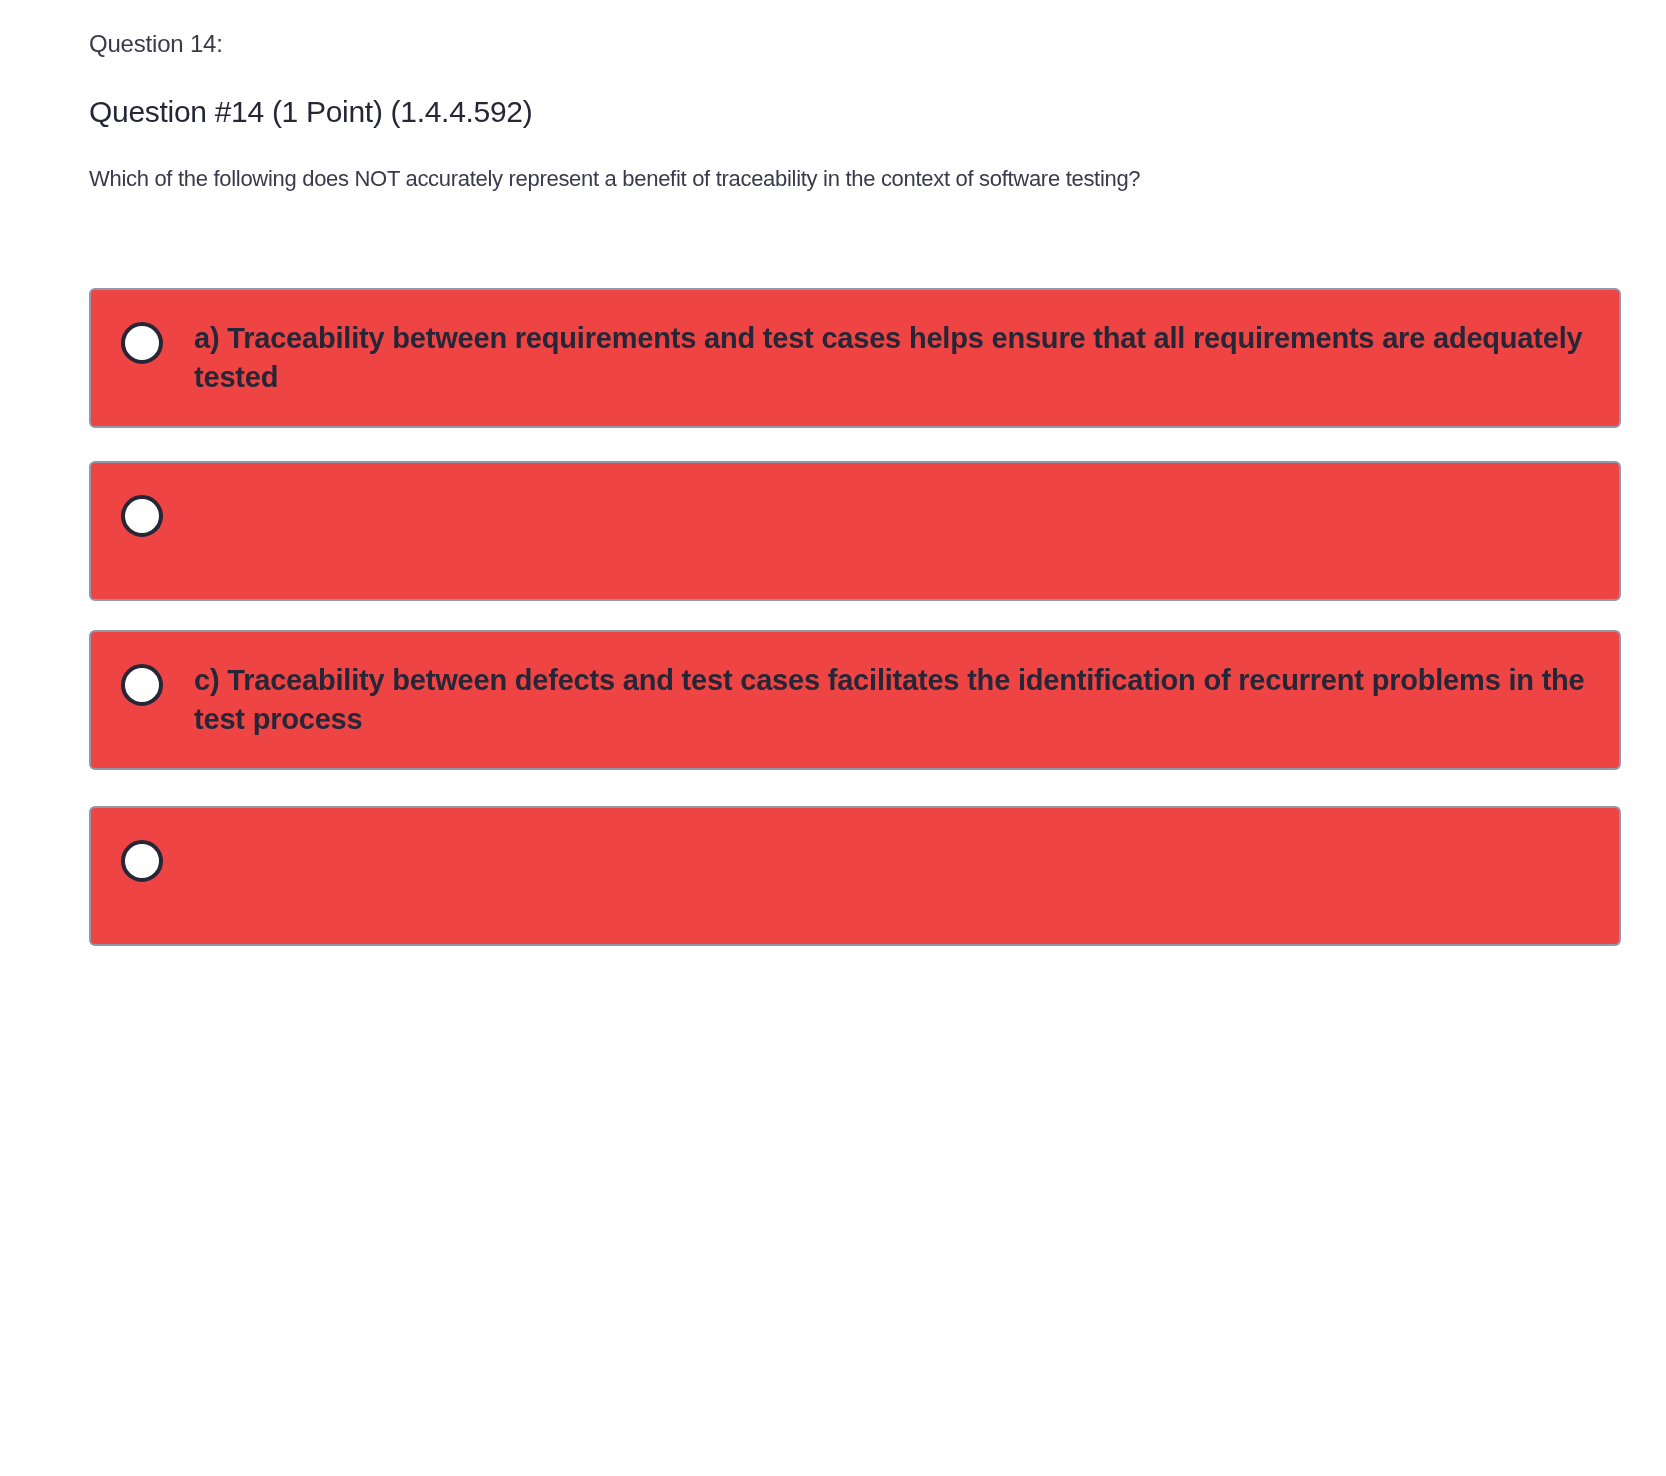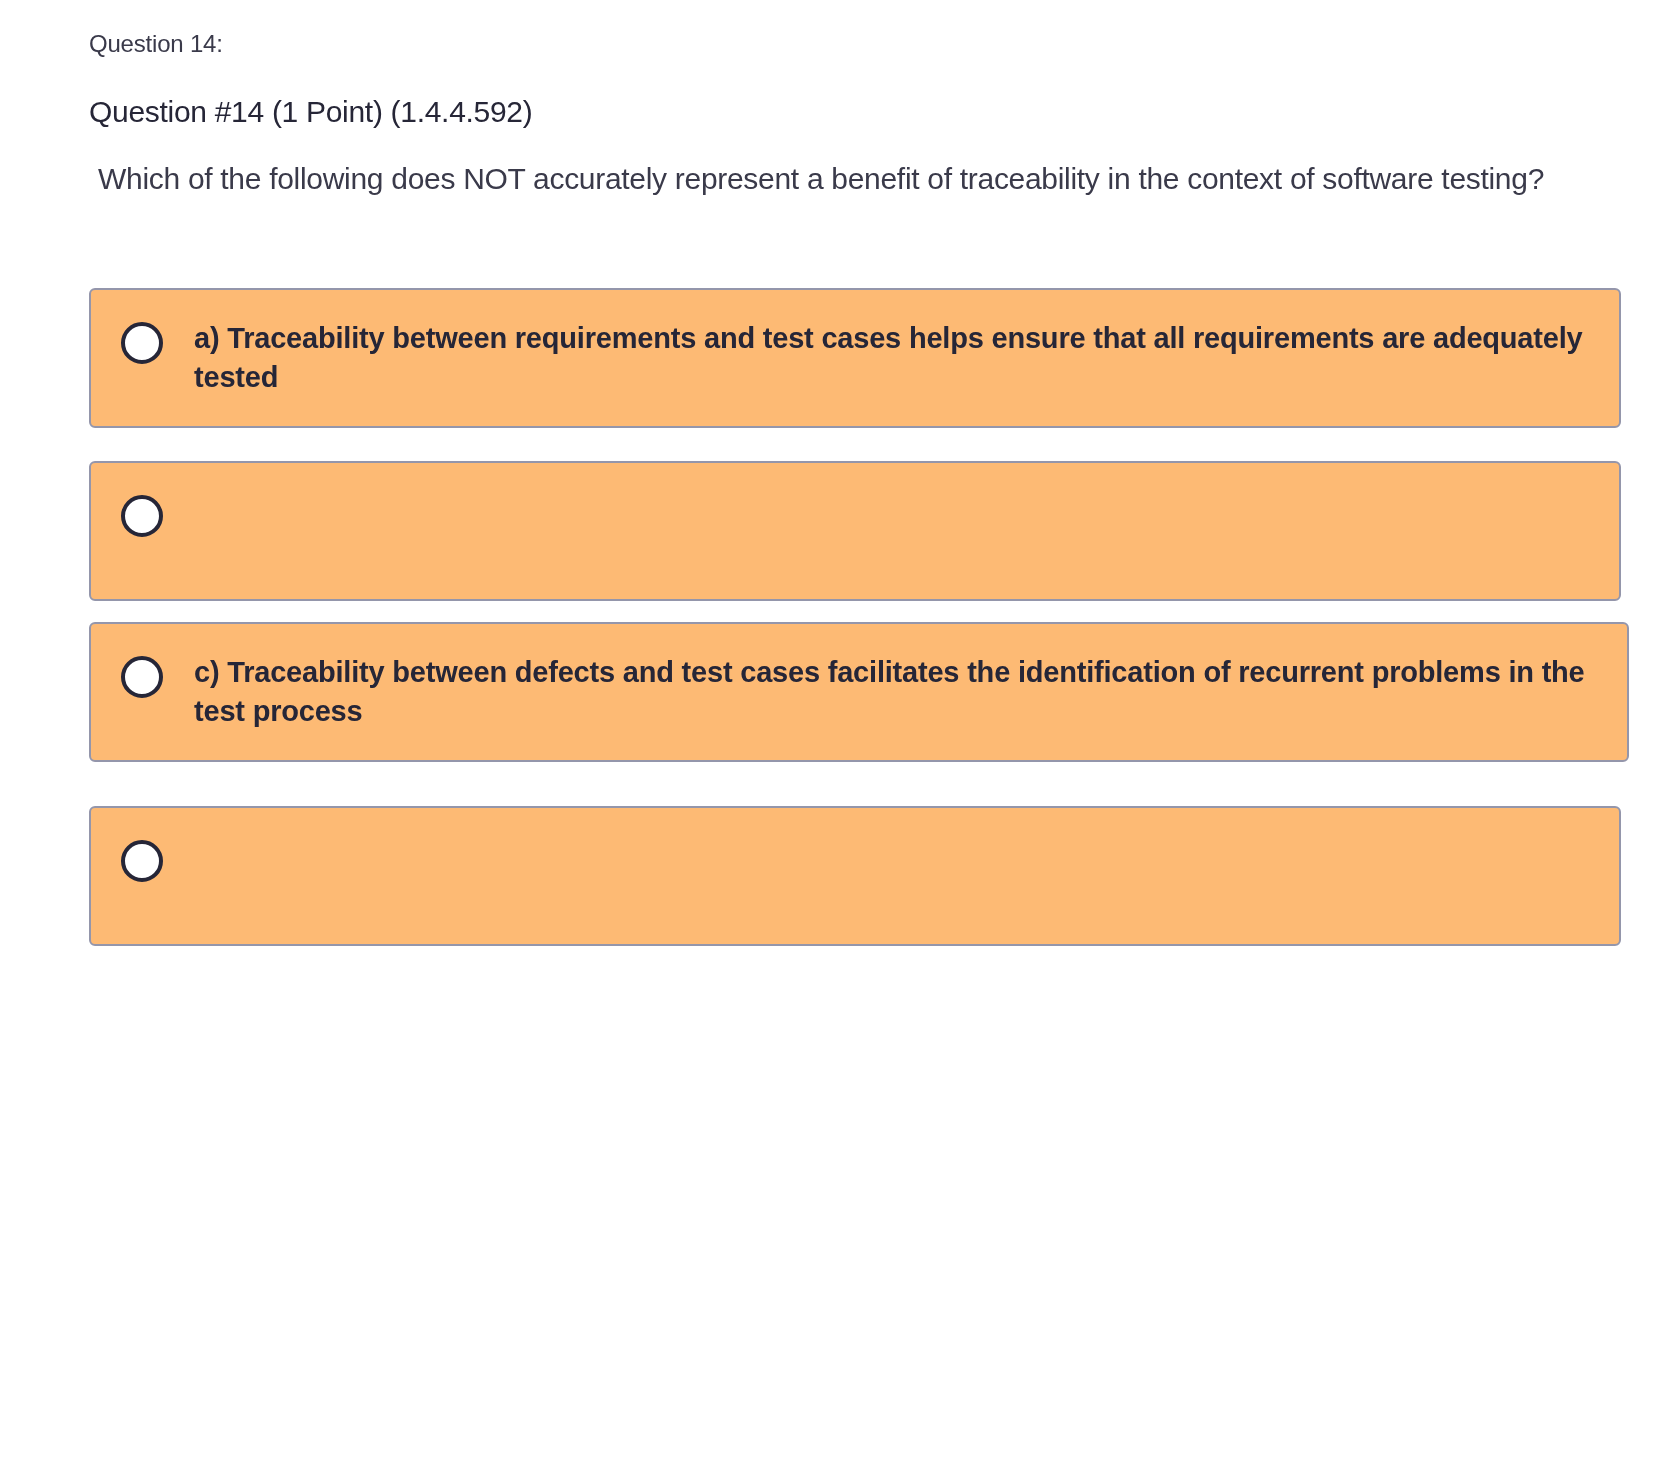--- a/index.html
+++ b/index.html
@@ -38,43 +38,43 @@
       top: 94px;
       font-size: 30px;
       line-height: 36px;
       font-weight: 400;
       color: #262637;
       letter-spacing: -0.3px;
       white-space: nowrap;
     }
     .q-text {
       position: absolute;
-      left: 9px;
+      left: 0;
       top: 152px;
       width: 1532px;
-      font-size: 30px;
+      font-size: 22px;
       line-height: 53px;
       font-weight: 300;
       color: #3a3a4a;
       letter-spacing: -0.3px;
     }
     .options {
       position: absolute;
       left: 0;
       top: 288px;
       width: 1532px;
     }
     .option {
       position: absolute;
       left: 0;
       width: 1528px;
       height: 136px;
       border: 2px solid #9496ab;
       border-radius: 6px;
-      background: #fdba74;
+      background: #ef4444;
       cursor: pointer;
       box-sizing: content-box;
     }
     .radio {
       position: absolute;
       left: 30px;
       top: 32px;
       width: 34px;
       height: 34px;
       border: 4px solid #262637;
@@ -102,21 +102,21 @@
   <div class="q-text">Which of the following does NOT accurately represent a benefit of traceability in the context of software testing?</div>
 
   <div class="options" role="radiogroup">
     <div class="option" style="top:0px;" role="radio">
       <span class="radio"></span>
       <span class="opt-label">a) Traceability between requirements and test cases helps ensure that all requirements are adequately tested</span>
     </div>
     <div class="option" style="top:173px;" role="radio">
       <span class="radio"></span>
     </div>
-    <div class="option" style="top:334px;padding-left:8px;" role="radio">
+    <div class="option" style="top:342px;" role="radio">
       <span class="radio"></span>
       <span class="opt-label">c) Traceability between defects and test cases facilitates the identification of recurrent problems in the test process</span>
     </div>
     <div class="option" style="top:518px;" role="radio">
       <span class="radio"></span>
     </div>
   </div>
 </div>
 
 </body></html>

